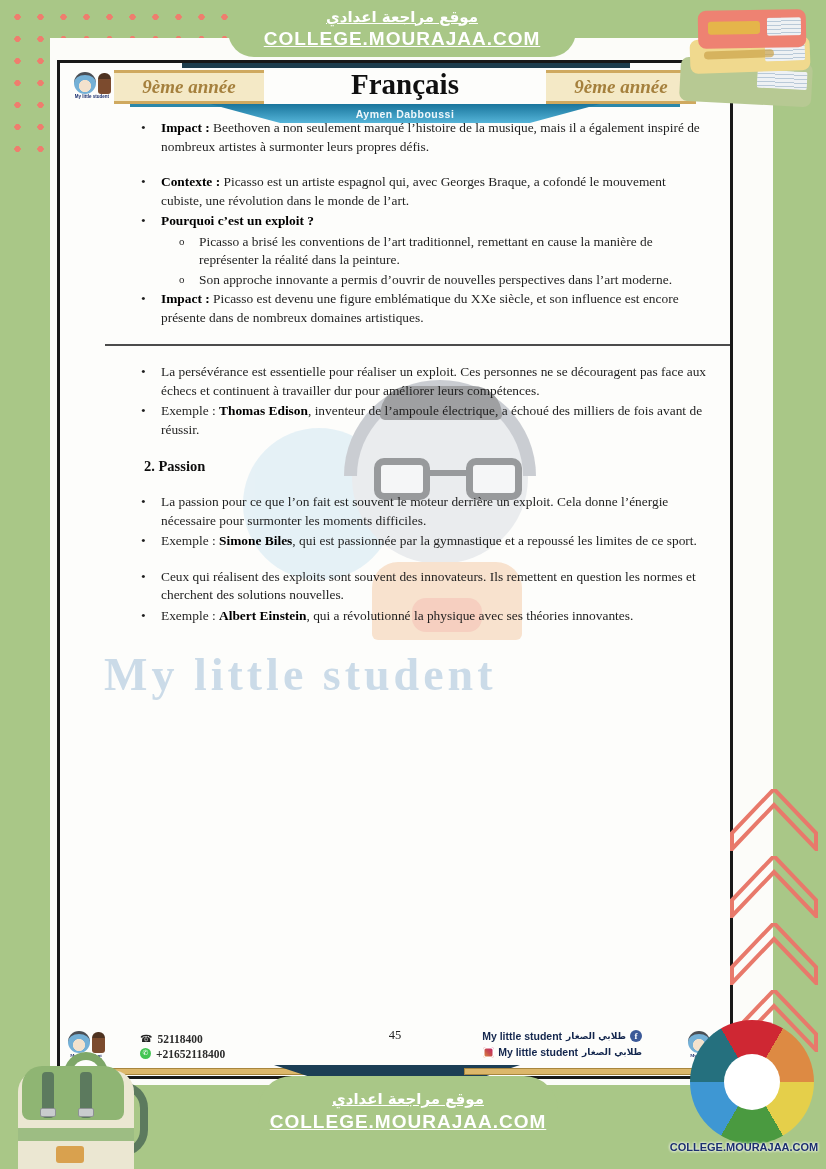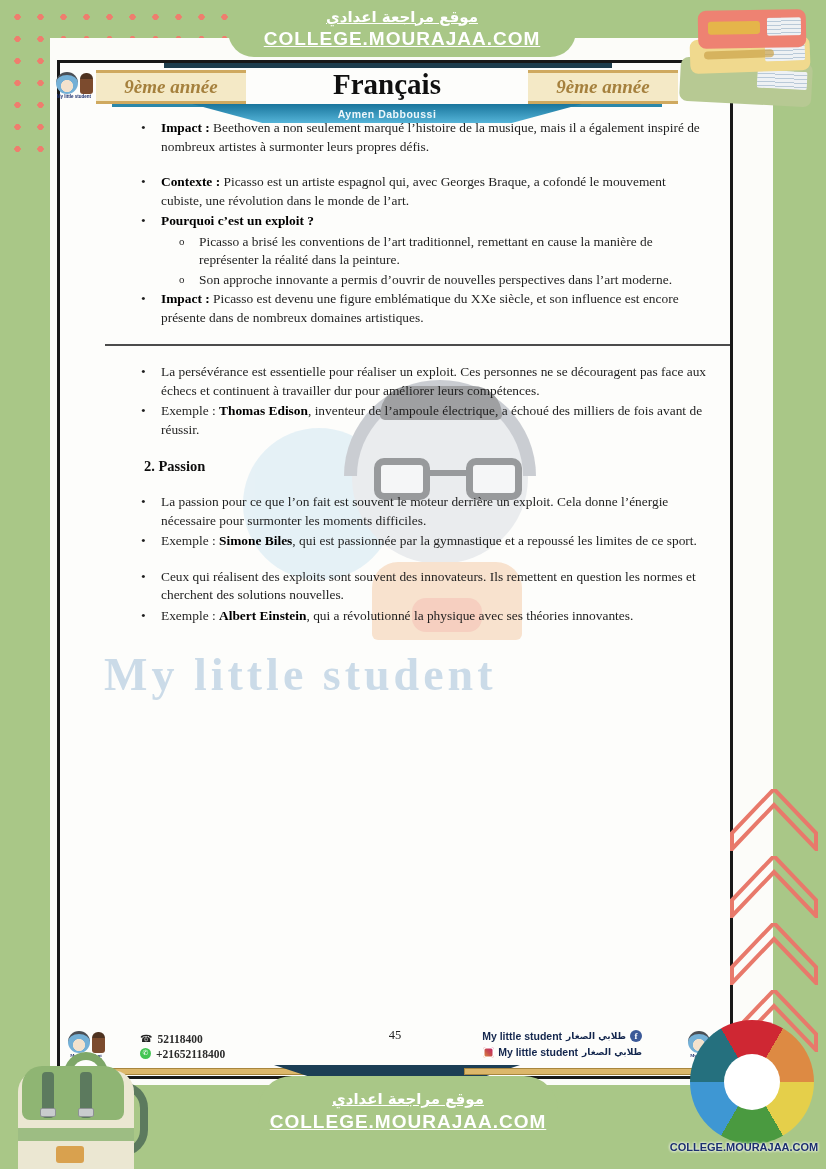--- a/index.html
+++ b/index.html
@@ -18,21 +18,21 @@
               border-radius:0 0 26px 26px;z-index:5;display:flex;flex-direction:column;
               align-items:center;justify-content:center;gap:2px;}
   .banner-ar{font-family:"DejaVu Sans",sans-serif;direction:rtl;color:#fff;font-weight:bold;
              font-size:15px;text-decoration:underline;}
   .banner-site{color:#fff;font-weight:bold;font-size:19px;letter-spacing:1px;text-decoration:underline;}
   .bottom-strip{position:absolute;left:0;top:1088px;width:826px;height:81px;background:#a9c787;z-index:4;}
   .bottom-bump{position:absolute;left:258px;top:1076px;width:300px;height:93px;background:#a9c787;
                border-radius:34px 34px 0 0;z-index:5;display:flex;flex-direction:column;align-items:center;
                justify-content:flex-start;padding-top:14px;box-sizing:border-box;gap:3px;}
   
-  .doc-header{position:absolute;left:52px;top:63px;width:670px;height:55px;z-index:4;}
+  .doc-header{position:absolute;left:70px;top:63px;width:670px;height:55px;z-index:4;}
   .hdr-topbar{position:absolute;left:112px;top:0;width:448px;height:5px;background:#1d3c4c;}
   .ribbon{position:absolute;top:7px;width:150px;height:28px;background:#f4e9c6;
           border-top:3px solid #cfa95f;border-bottom:3px solid #cfa95f;
           display:flex;align-items:center;justify-content:center;}
   .ribbon span{font-family:"Liberation Serif",serif;font-style:italic;font-weight:bold;
                font-size:19px;color:#a5803d;}
   .ribbon-left{left:44px;} .ribbon-right{left:476px;}
   .hdr-title{position:absolute;left:0;right:0;top:5px;text-align:center;
              font-family:"Liberation Serif",serif;font-weight:bold;font-size:29px;color:#101010;}
   .author-band{position:absolute;left:140px;top:41px;width:390px;height:19px;

